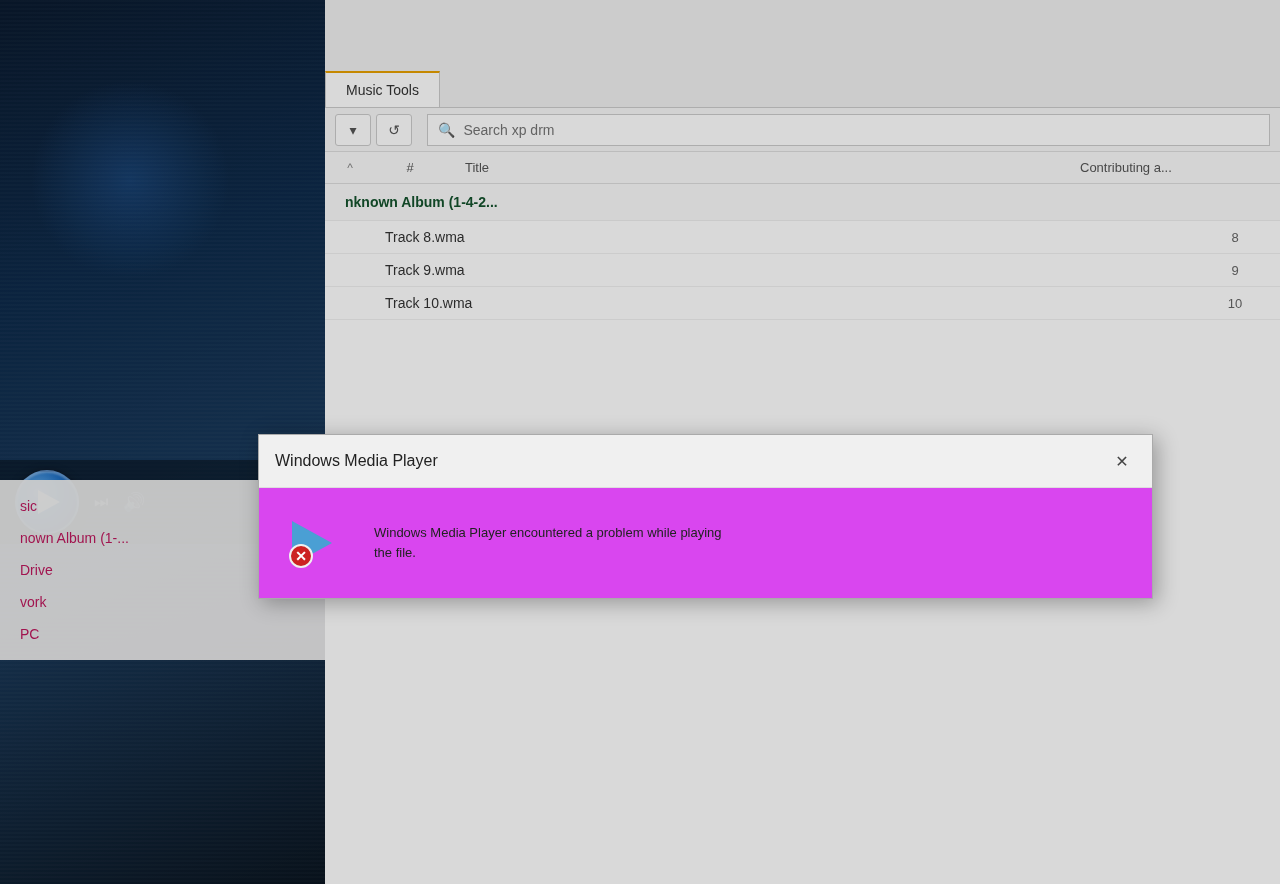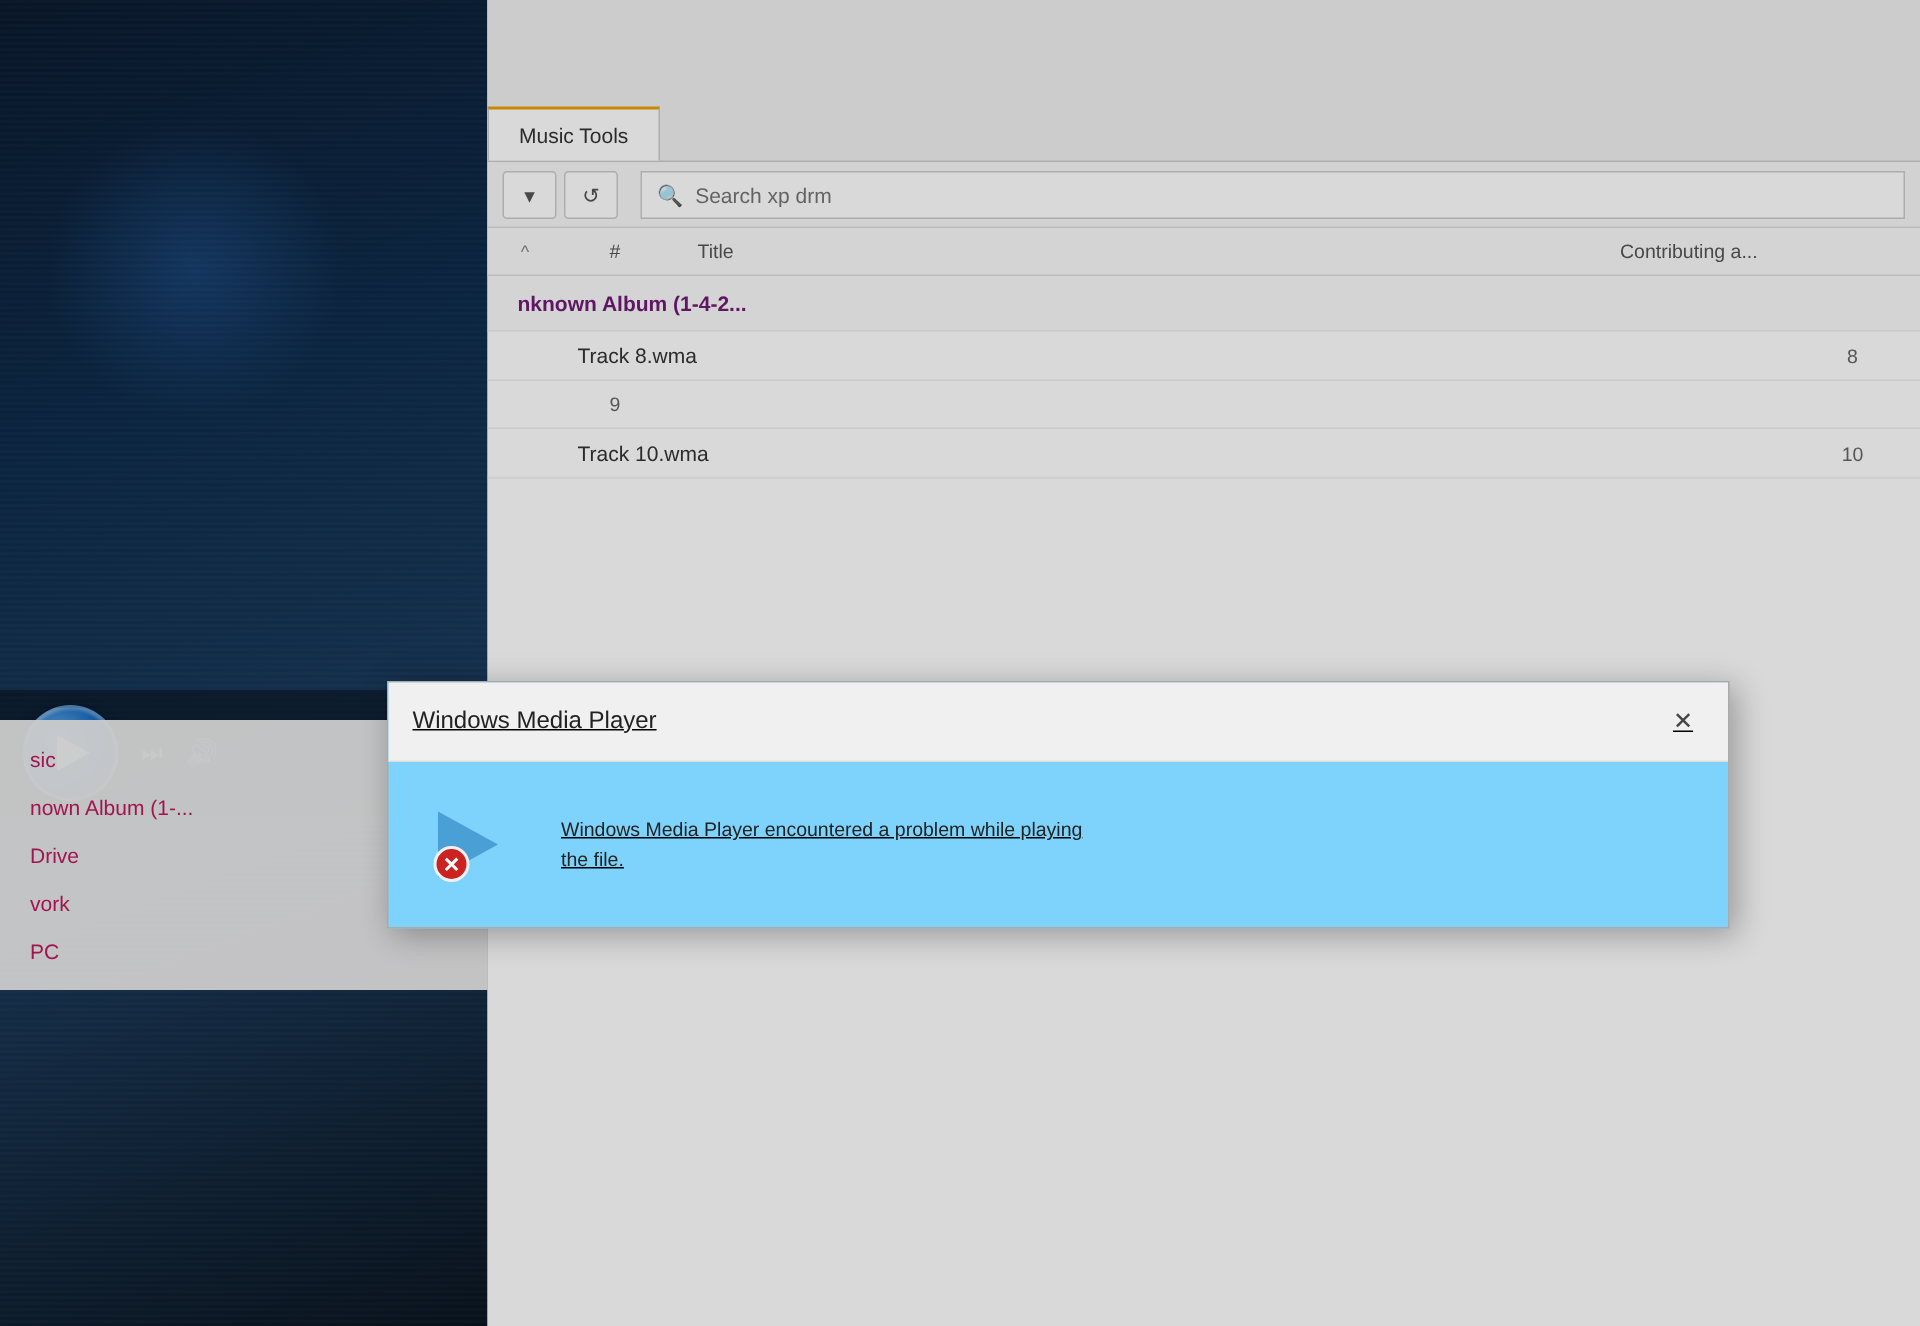--- a/index.html
+++ b/index.html
@@ -226,21 +226,21 @@
 
     
     .file-list {
       flex: 1;
       overflow-y: auto;
     }
     .file-group-header {
       padding: 10px 20px;
       font-size: 14px;
       font-weight: 600;
-      color: #701a75;
+      color: #14532d;
       background: #f9f9f9;
       border-bottom: 1px solid #eee;
     }
     .file-row {
       display: flex;
       align-items: center;
       padding: 8px 0;
       border-bottom: 1px solid #f0f0f0;
       font-size: 14px;
       color: #333;
@@ -258,29 +258,28 @@
     .dialog-overlay {
       position: absolute;
       top: 0; left: 0; right: 0; bottom: 0;
       background: rgba(0,0,0,0.15);
       z-index: 100;
     }
 
     
     .dialog {
       position: absolute;
-      top: 454px;
+      top: 434px;
       left: 258px;
       width: 895px;
-      background: #7dd3fc;
+      background: #d946ef;
       border: 1px solid #aaa;
       box-shadow: 4px 4px 20px rgba(0,0,0,0.3);
       z-index: 101;
       border-radius: 0;
-      text-decoration: underline;
     }
     .dialog-titlebar {
       display: flex;
       align-items: center;
       justify-content: space-between;
       padding: 12px 16px 12px 16px;
       background: #f0f0f0;
       border-bottom: 1px solid #ddd;
     }
     .dialog-title {
@@ -433,20 +432,21 @@
     <div class="file-group-header">nknown Album (1-4-2...</div>
 
     <div class="file-row">
       <div class="col-sort"></div>
       <div class="col-title">Track 8.wma</div>
       <div class="col-num">8</div>
     </div>
 
     <div class="file-row">
       <div class="col-sort"></div>
+      <div class="col-title">Track 9.wma</div>
       <div class="col-num">9</div>
     </div>
 
     <div class="file-row">
       <div class="col-sort"></div>
       <div class="col-title">Track 10.wma</div>
       <div class="col-num">10</div>
     </div>
   </div>
 </div>

